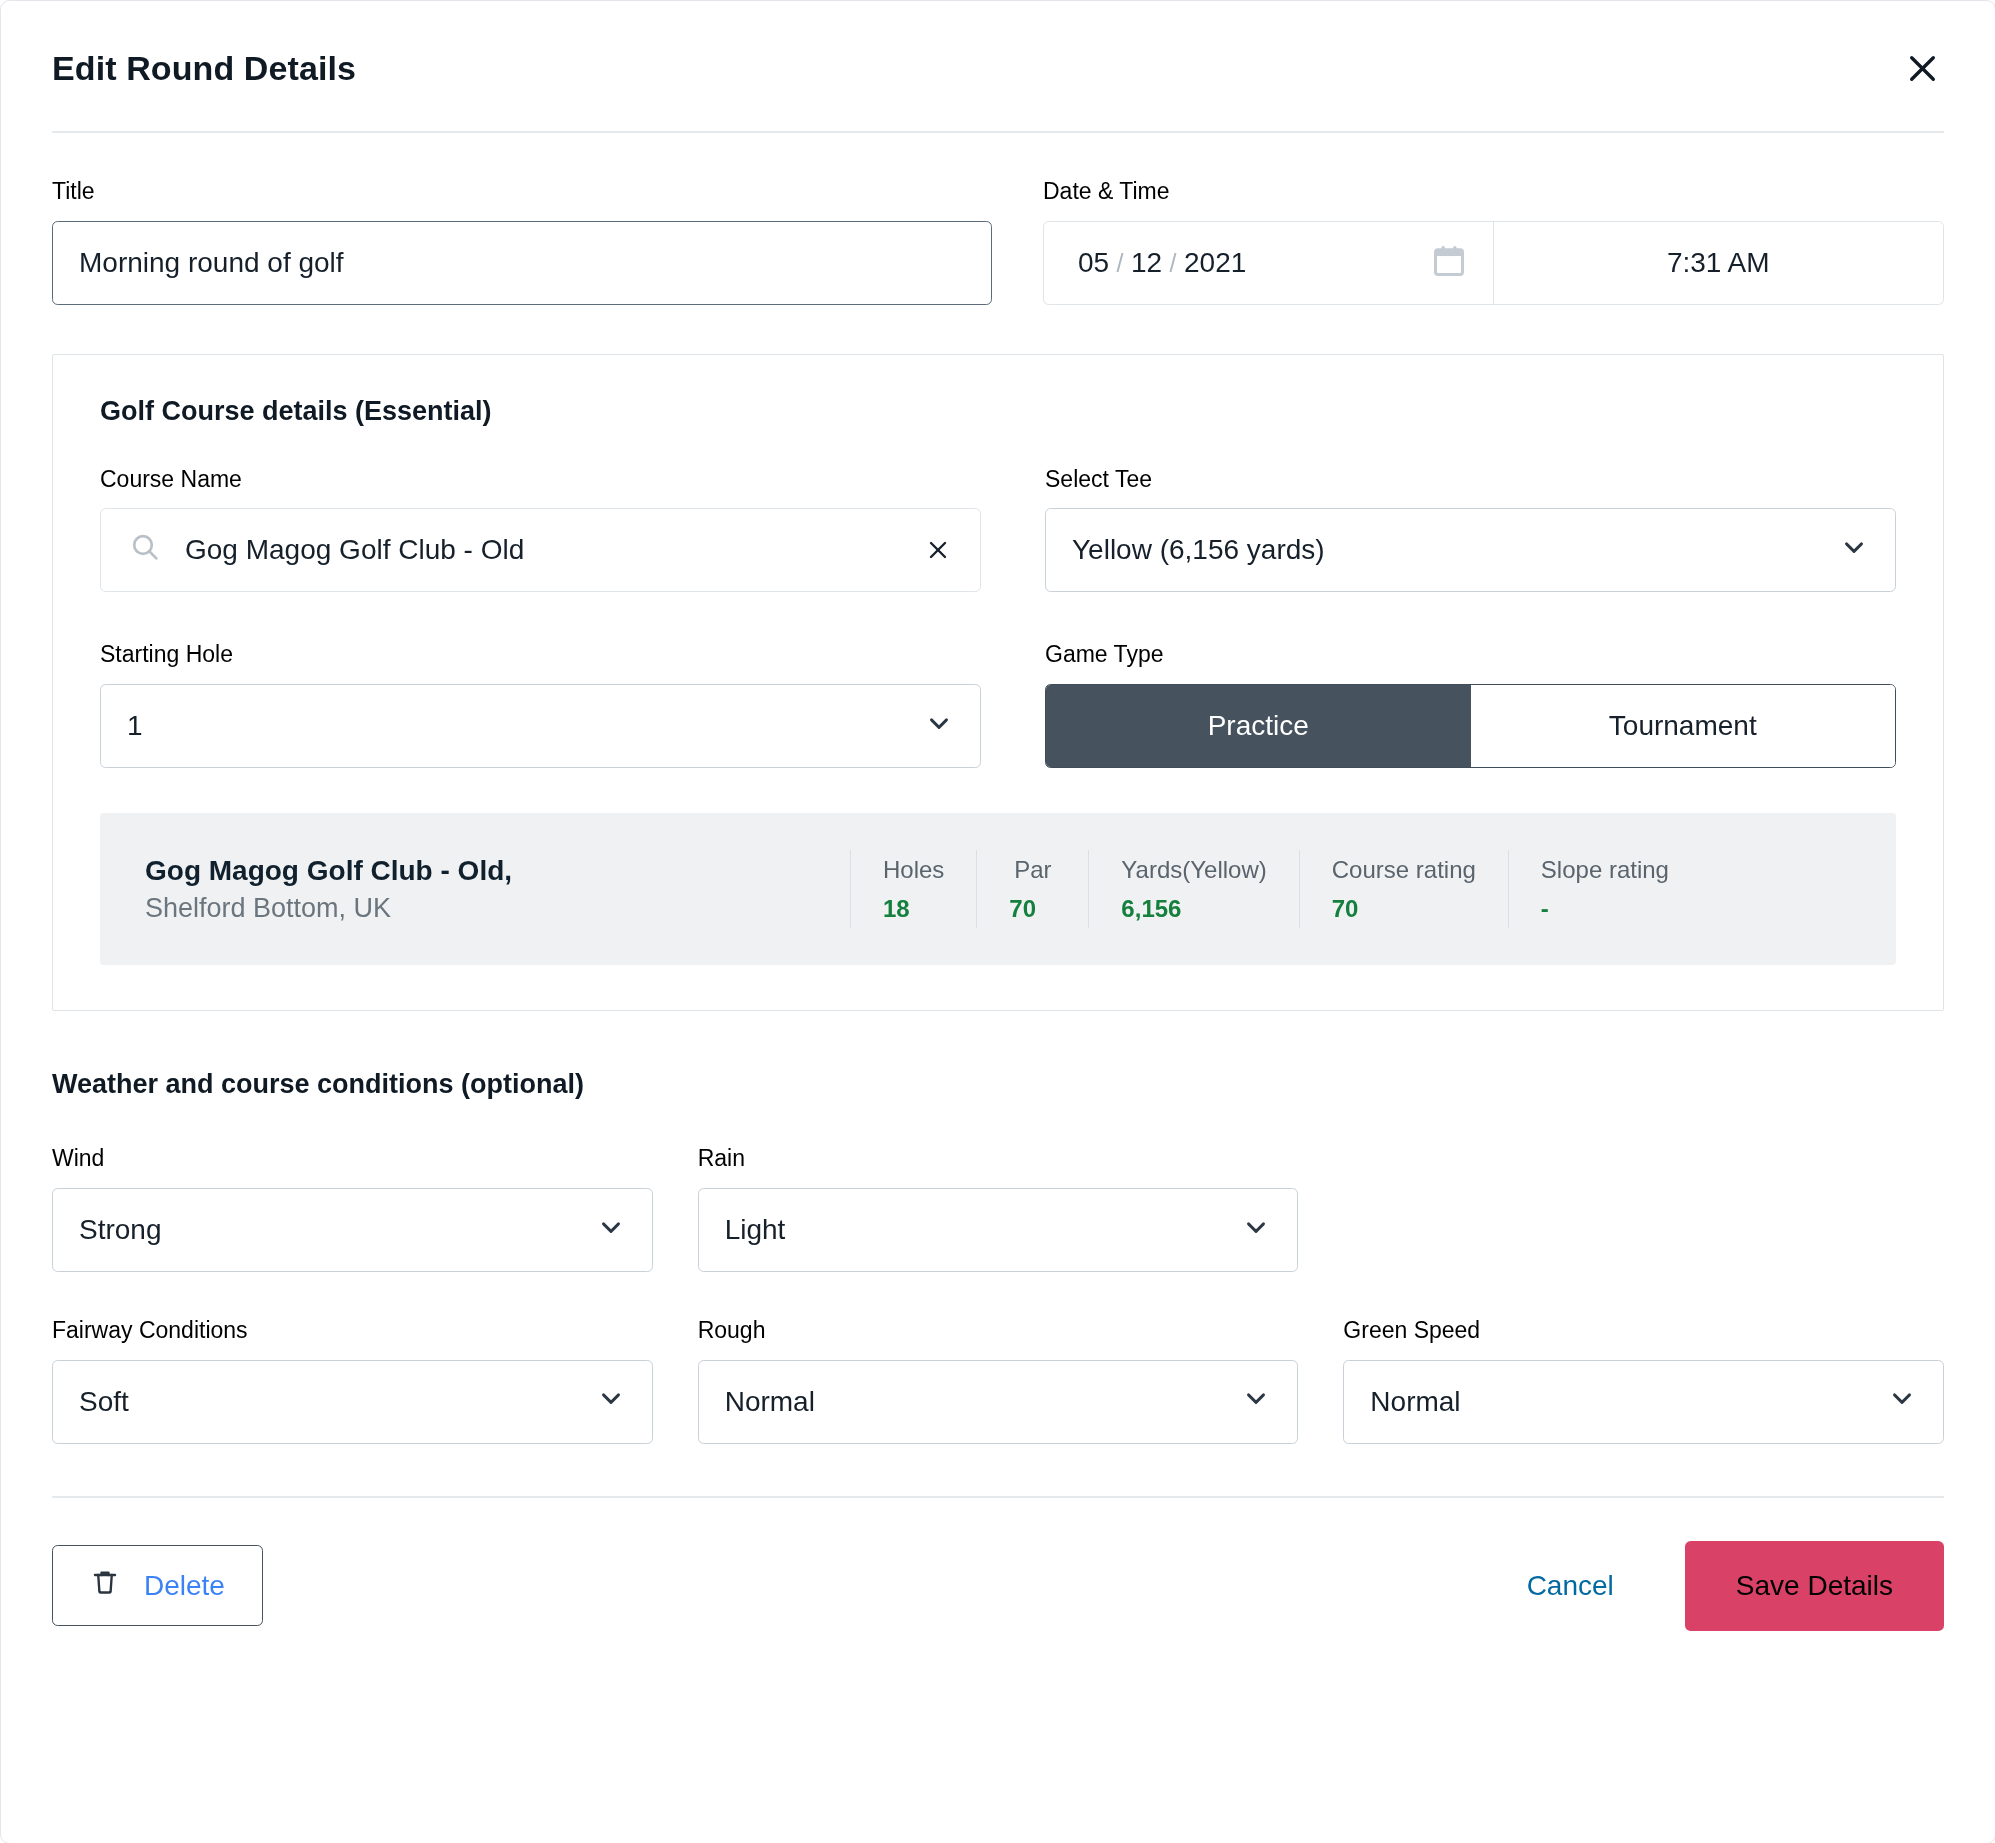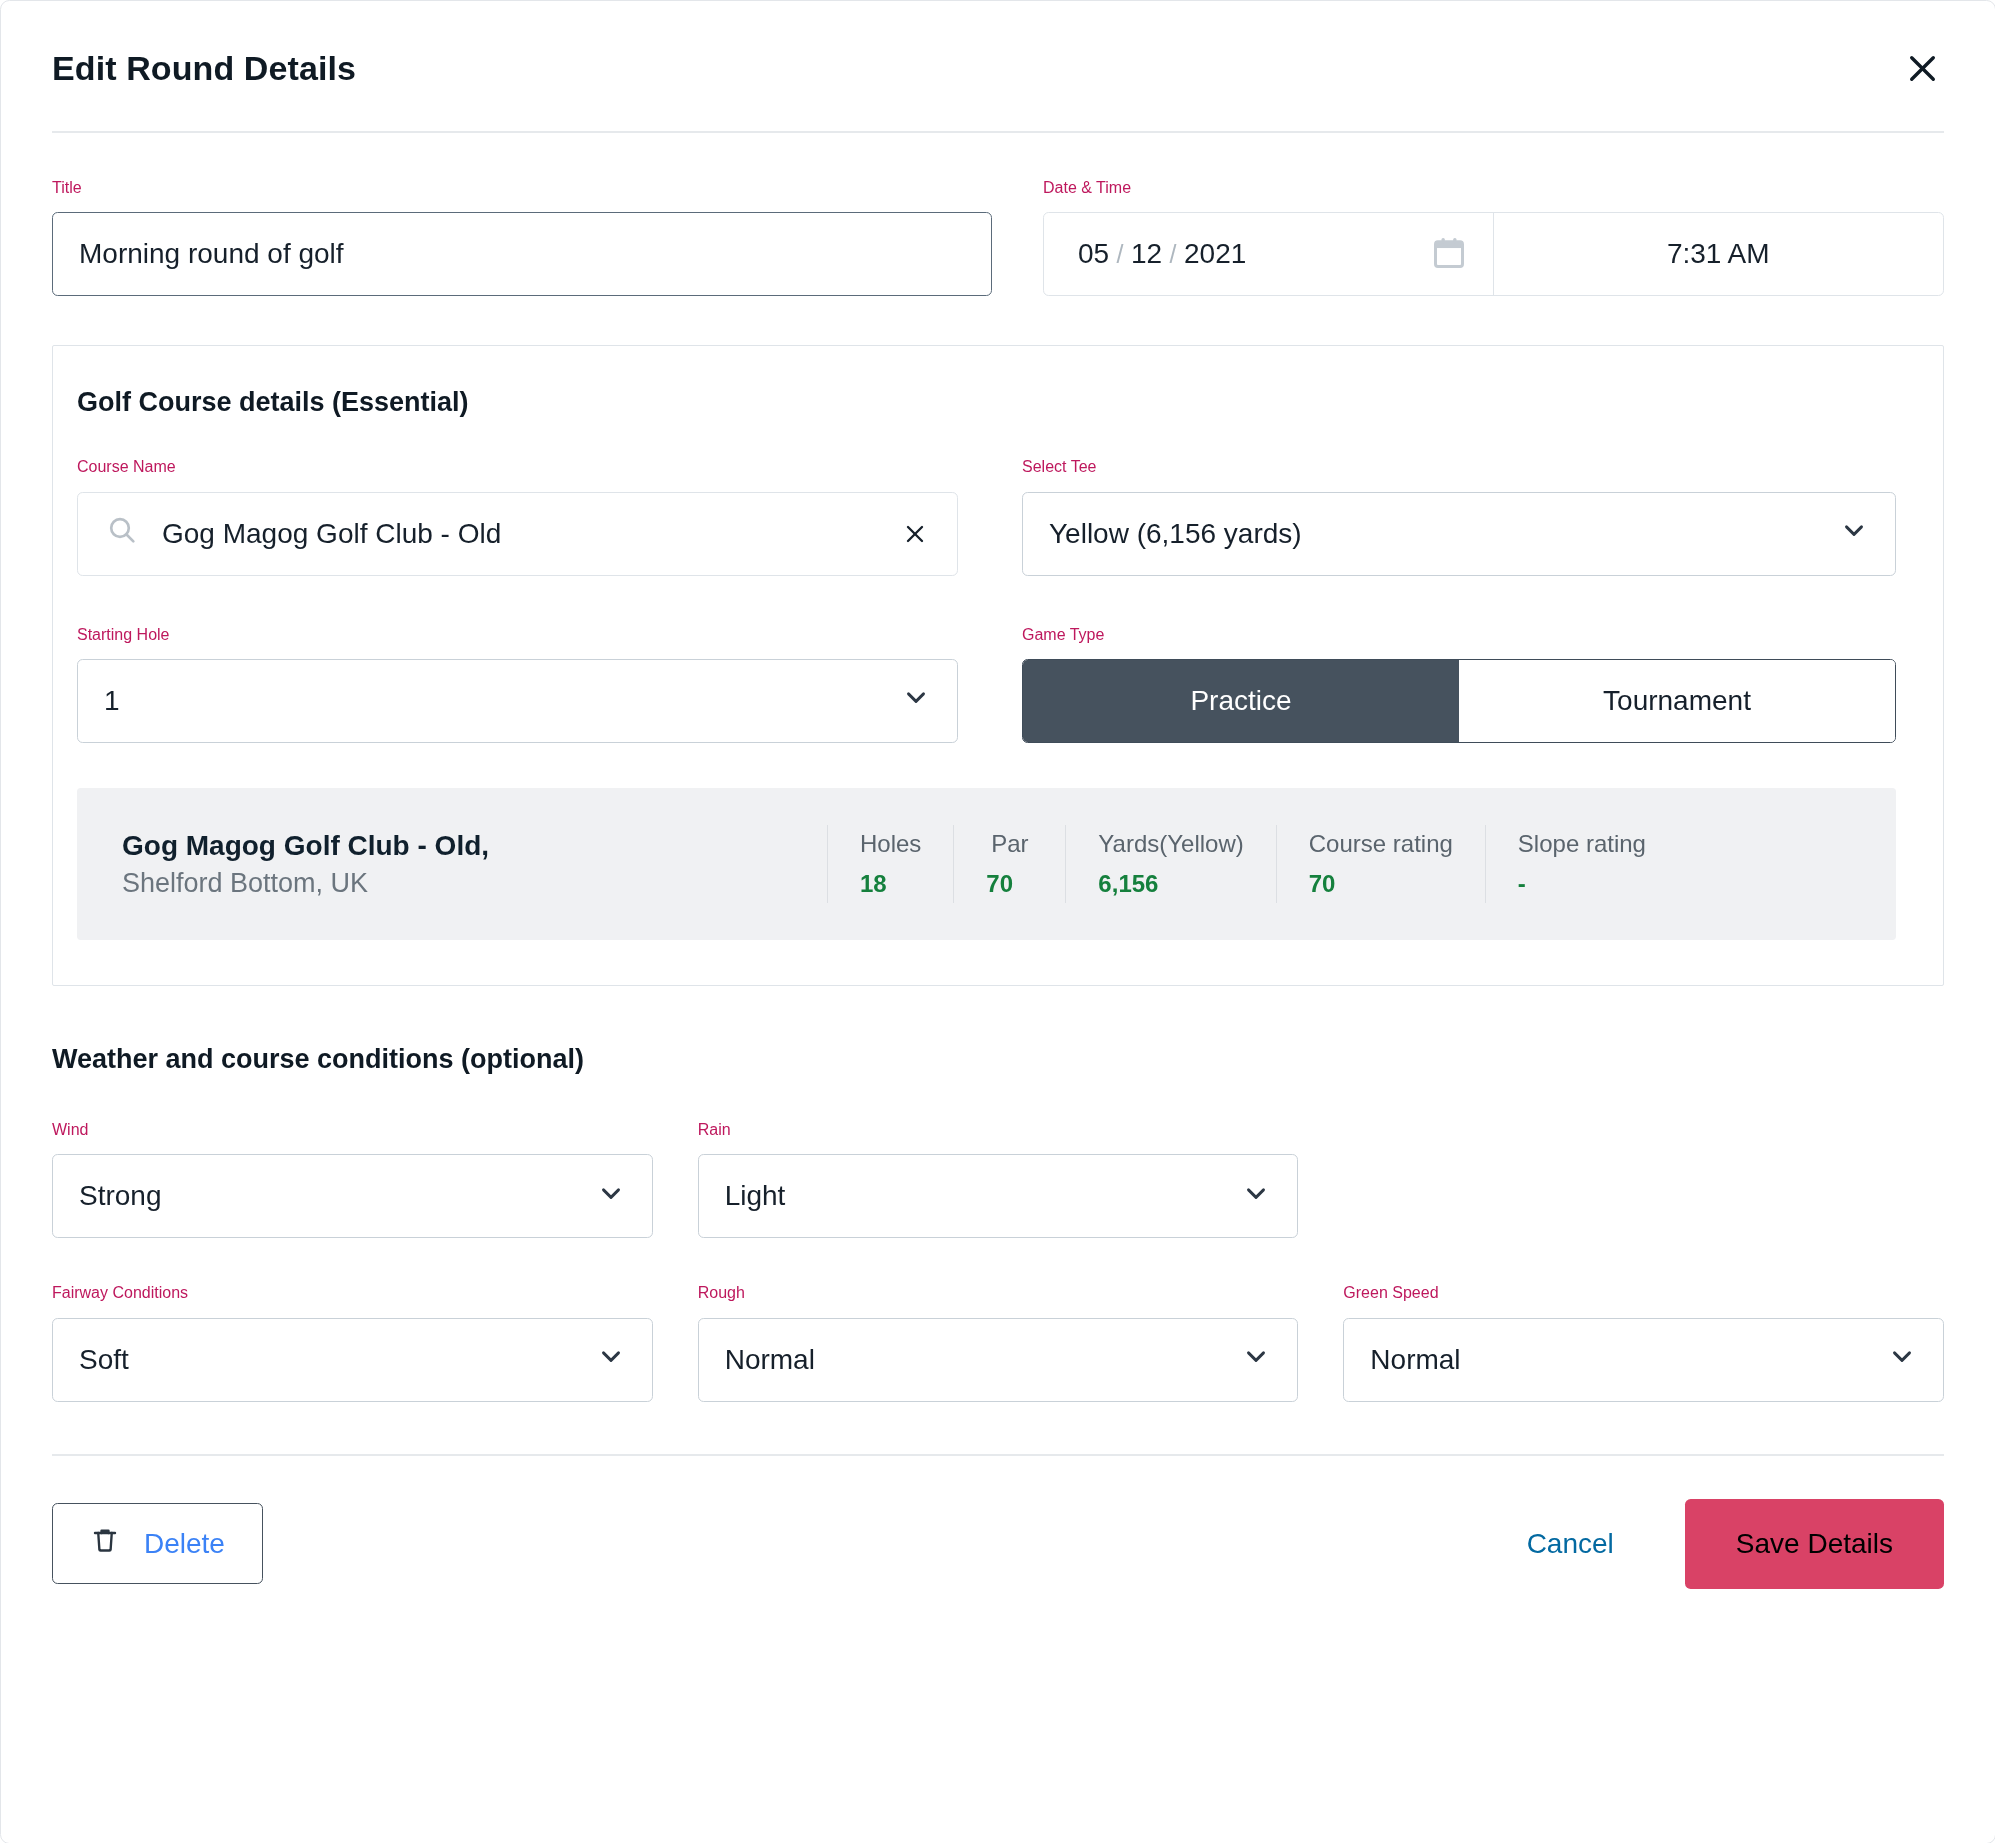--- a/index.html
+++ b/index.html
@@ -54,22 +54,22 @@
     padding: 0;
   }
   .header-rule {
     margin: 36px 51px 0 51px;
     height: 1.9px;
     background: #e6e9ec;
   }
 
   
   .field-label {
-    font-size: 16px;
-    color: #be185d;
+    font-size: 23px;
+    color: #000000;
     margin-bottom: 15px;
     display: block;
     line-height: 1.2;
   }
   .control {
     height: 84px;
     border: 1.9px solid #c9d1d8;
     border-radius: 5.6px;
     background: #ffffff;
     display: flex;
@@ -131,21 +131,21 @@
     font-size: 28px;
     color: #16202b;
     cursor: text;
   }
 
   
   .course-card {
     margin: 49px 51px 0 51px;
     border: 1.9px solid #dfe4e9;
     border-radius: 2px;
-    padding: 41px 47px 45px 24px;
+    padding: 41px 47px 45px 47px;
   }
   .card-heading {
     font-size: 27px;
     font-weight: bold;
     color: #0f1a24;
     margin-bottom: 39px;
   }
   .card-grid {
     display: flex;
     gap: 64px;

